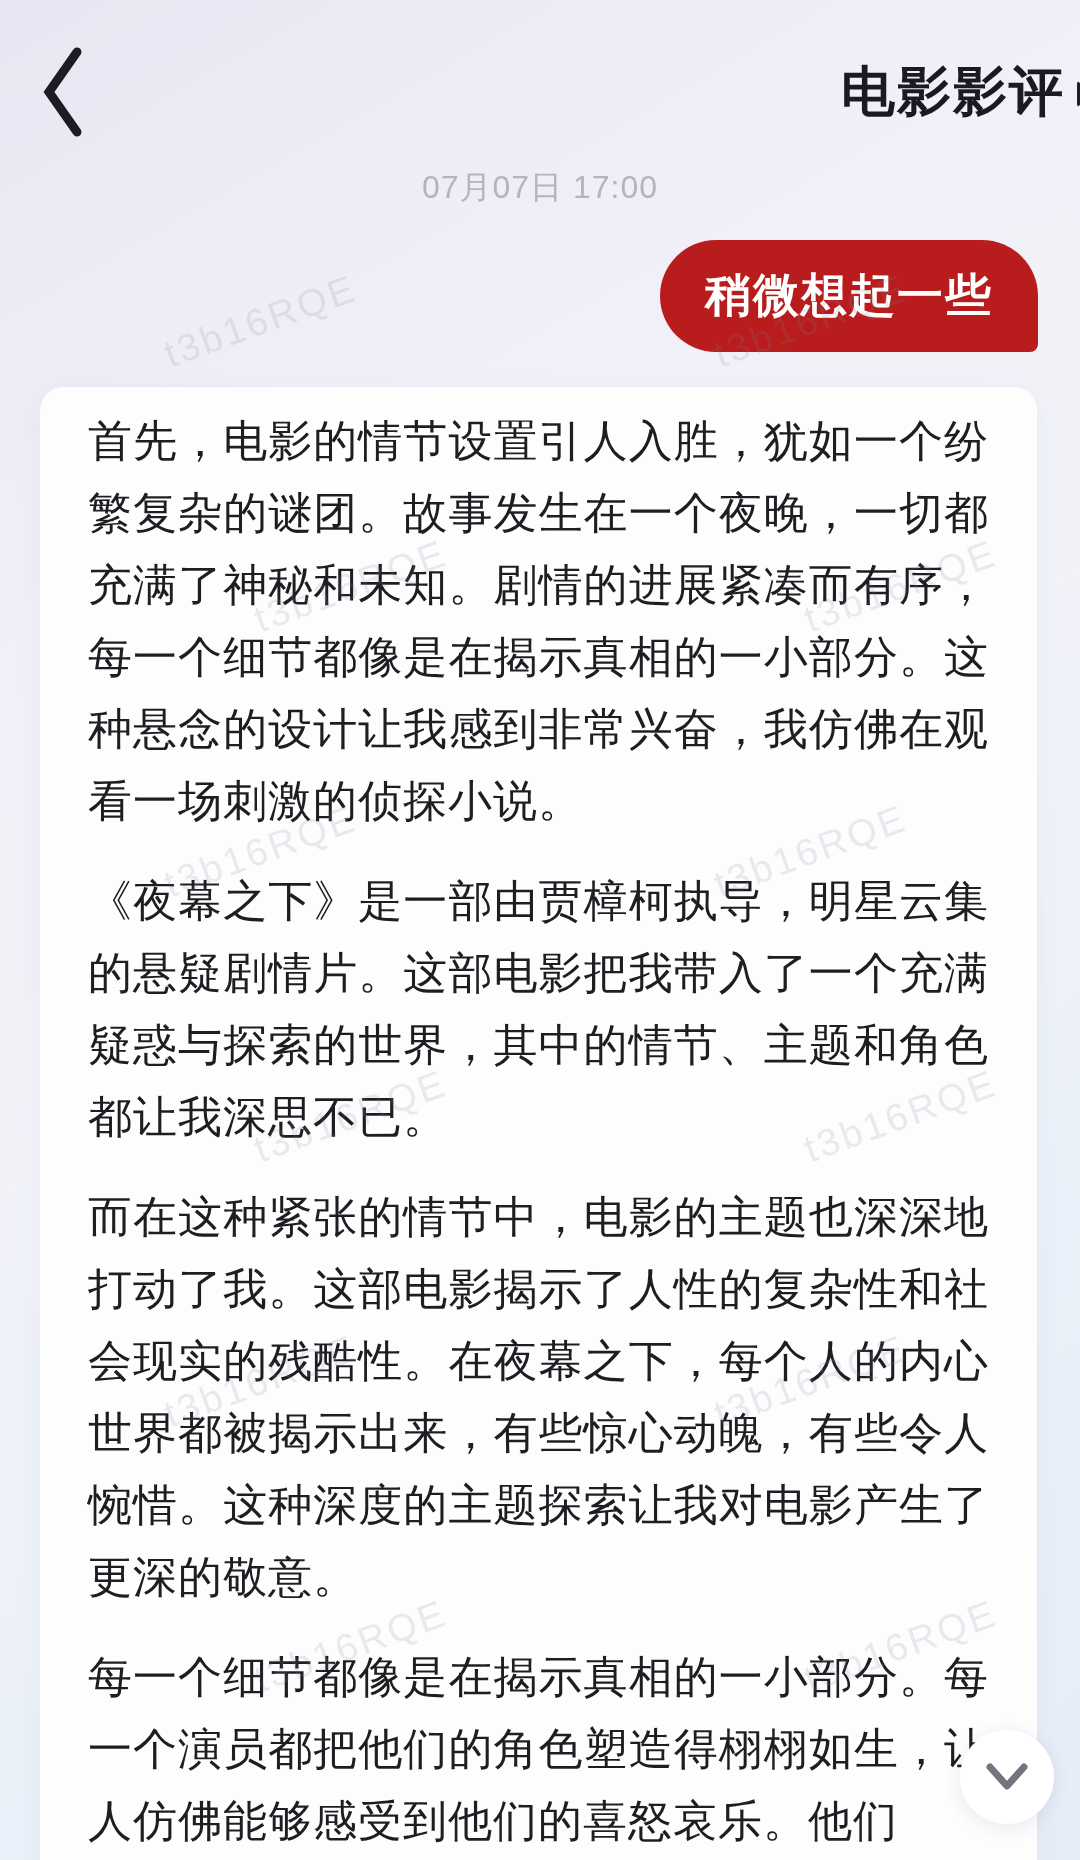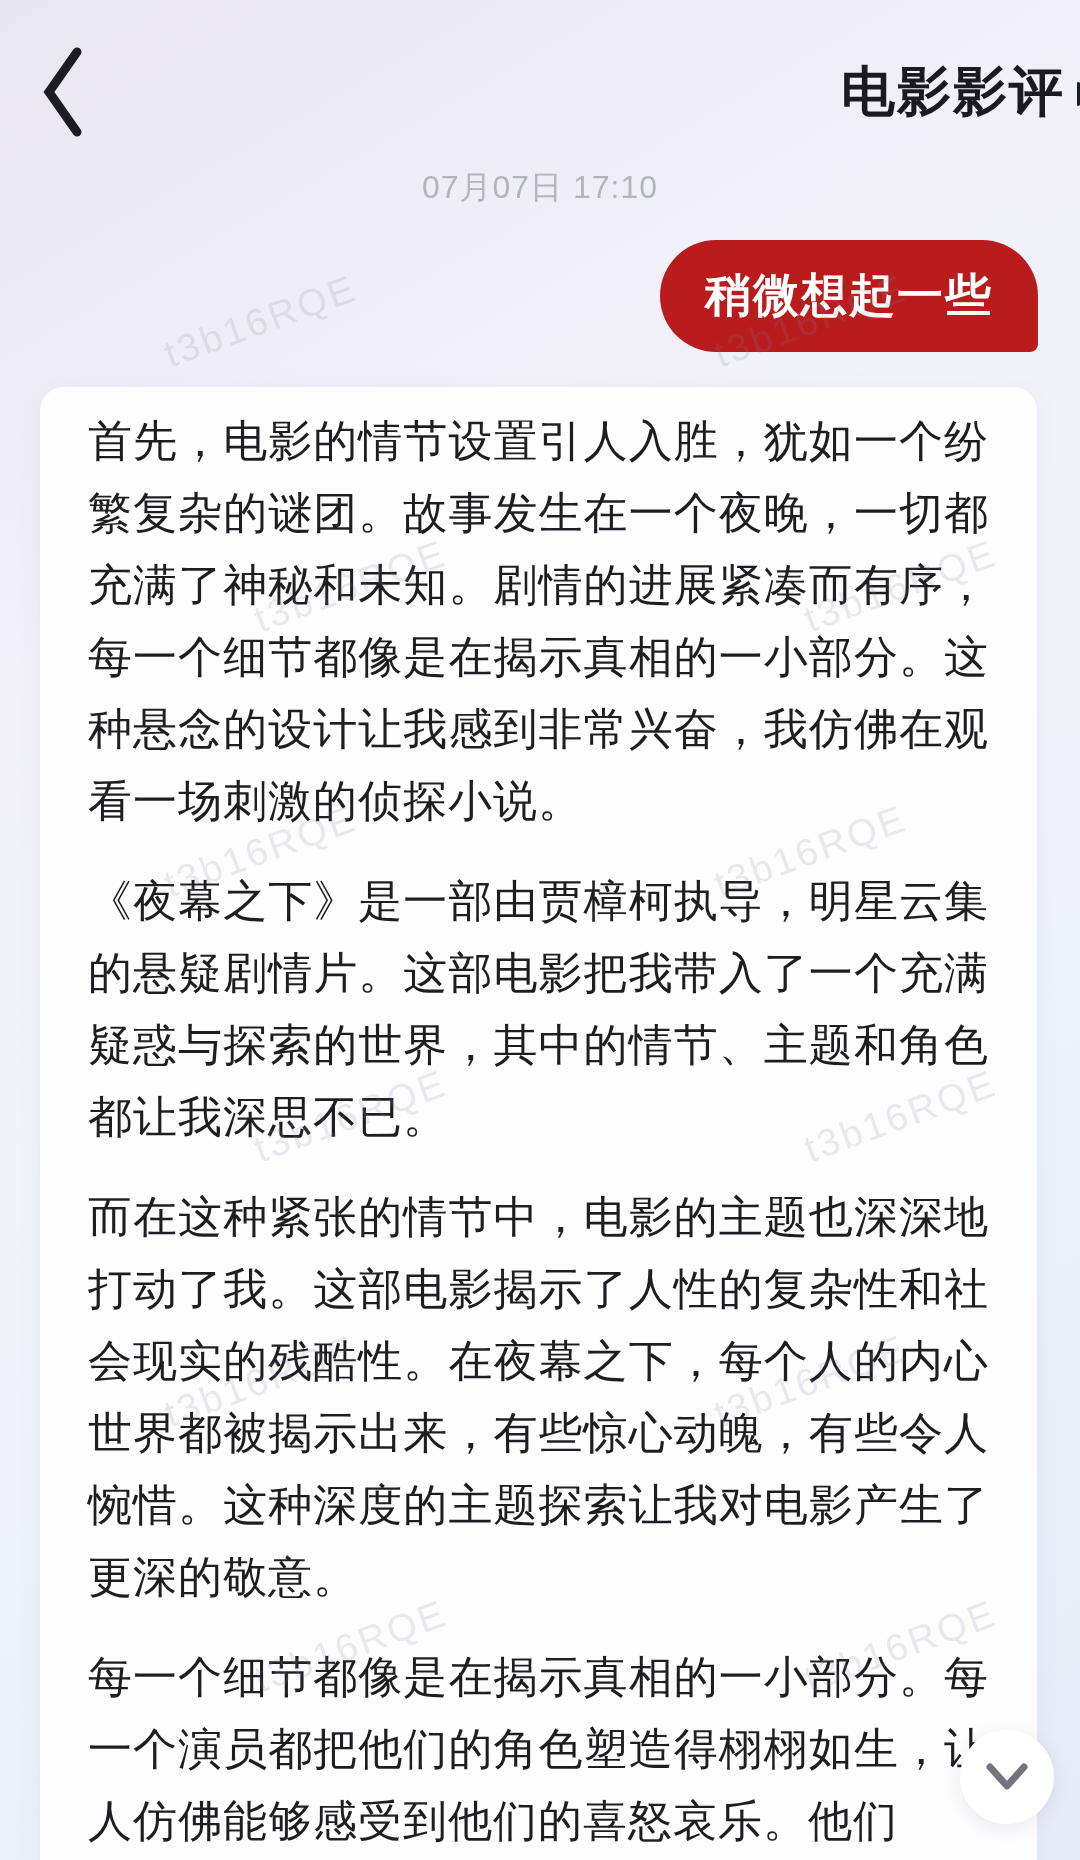--- a/index.html
+++ b/index.html
@@ -60,21 +60,21 @@
     <svg width="44" height="96" viewBox="0 0 44 96">
       <polyline points="36,8 8,48 36,88" fill="none" stroke="#1c1c22" stroke-width="9" stroke-linecap="round" stroke-linejoin="miter"></polyline>
     </svg>
   </div>
   <div class="title-wrap">
     <span class="title">电影影评</span>
     <span class="title-expand"></span>
   </div>
 </div>
 
-<div class="timestamp">07月07日 17:10</div>
+<div class="timestamp">07月07日 17:00</div>
 
 <div class="bubble">
   <span>稍微想起一些</span>
 </div>
 
 <div class="card" id="assistant-card">
     <p>首先，电影的情节设置引人入胜，犹如一个纷繁复杂的谜团。故事发生在一个夜晚，一切都充满了神秘和未知。剧情的进展紧凑而有序，每一个细节都像是在揭示真相的一小部分。这种悬念的设计让我感到非常兴奋，我仿佛在观看一场刺激的侦探小说。</p>
     <p>《夜幕之下》是一部由贾樟柯执导，明星云集的悬疑剧情片。这部电影把我带入了一个充满疑惑与探索的世界，其中的情节、主题和角色都让我深思不已。</p>
     <p>而在这种紧张的情节中，电影的主题也深深地打动了我。这部电影揭示了人性的复杂性和社会现实的残酷性。在夜幕之下，每个人的内心世界都被揭示出来，有些惊心动魄，有些令人惋惜。这种深度的主题探索让我对电影产生了更深的敬意。</p>
     <p>每一个细节都像是在揭示真相的一小部分。每一个演员都把他们的角色塑造得栩栩如生，让人仿佛能够感受到他们的喜怒哀乐。他们</p>

